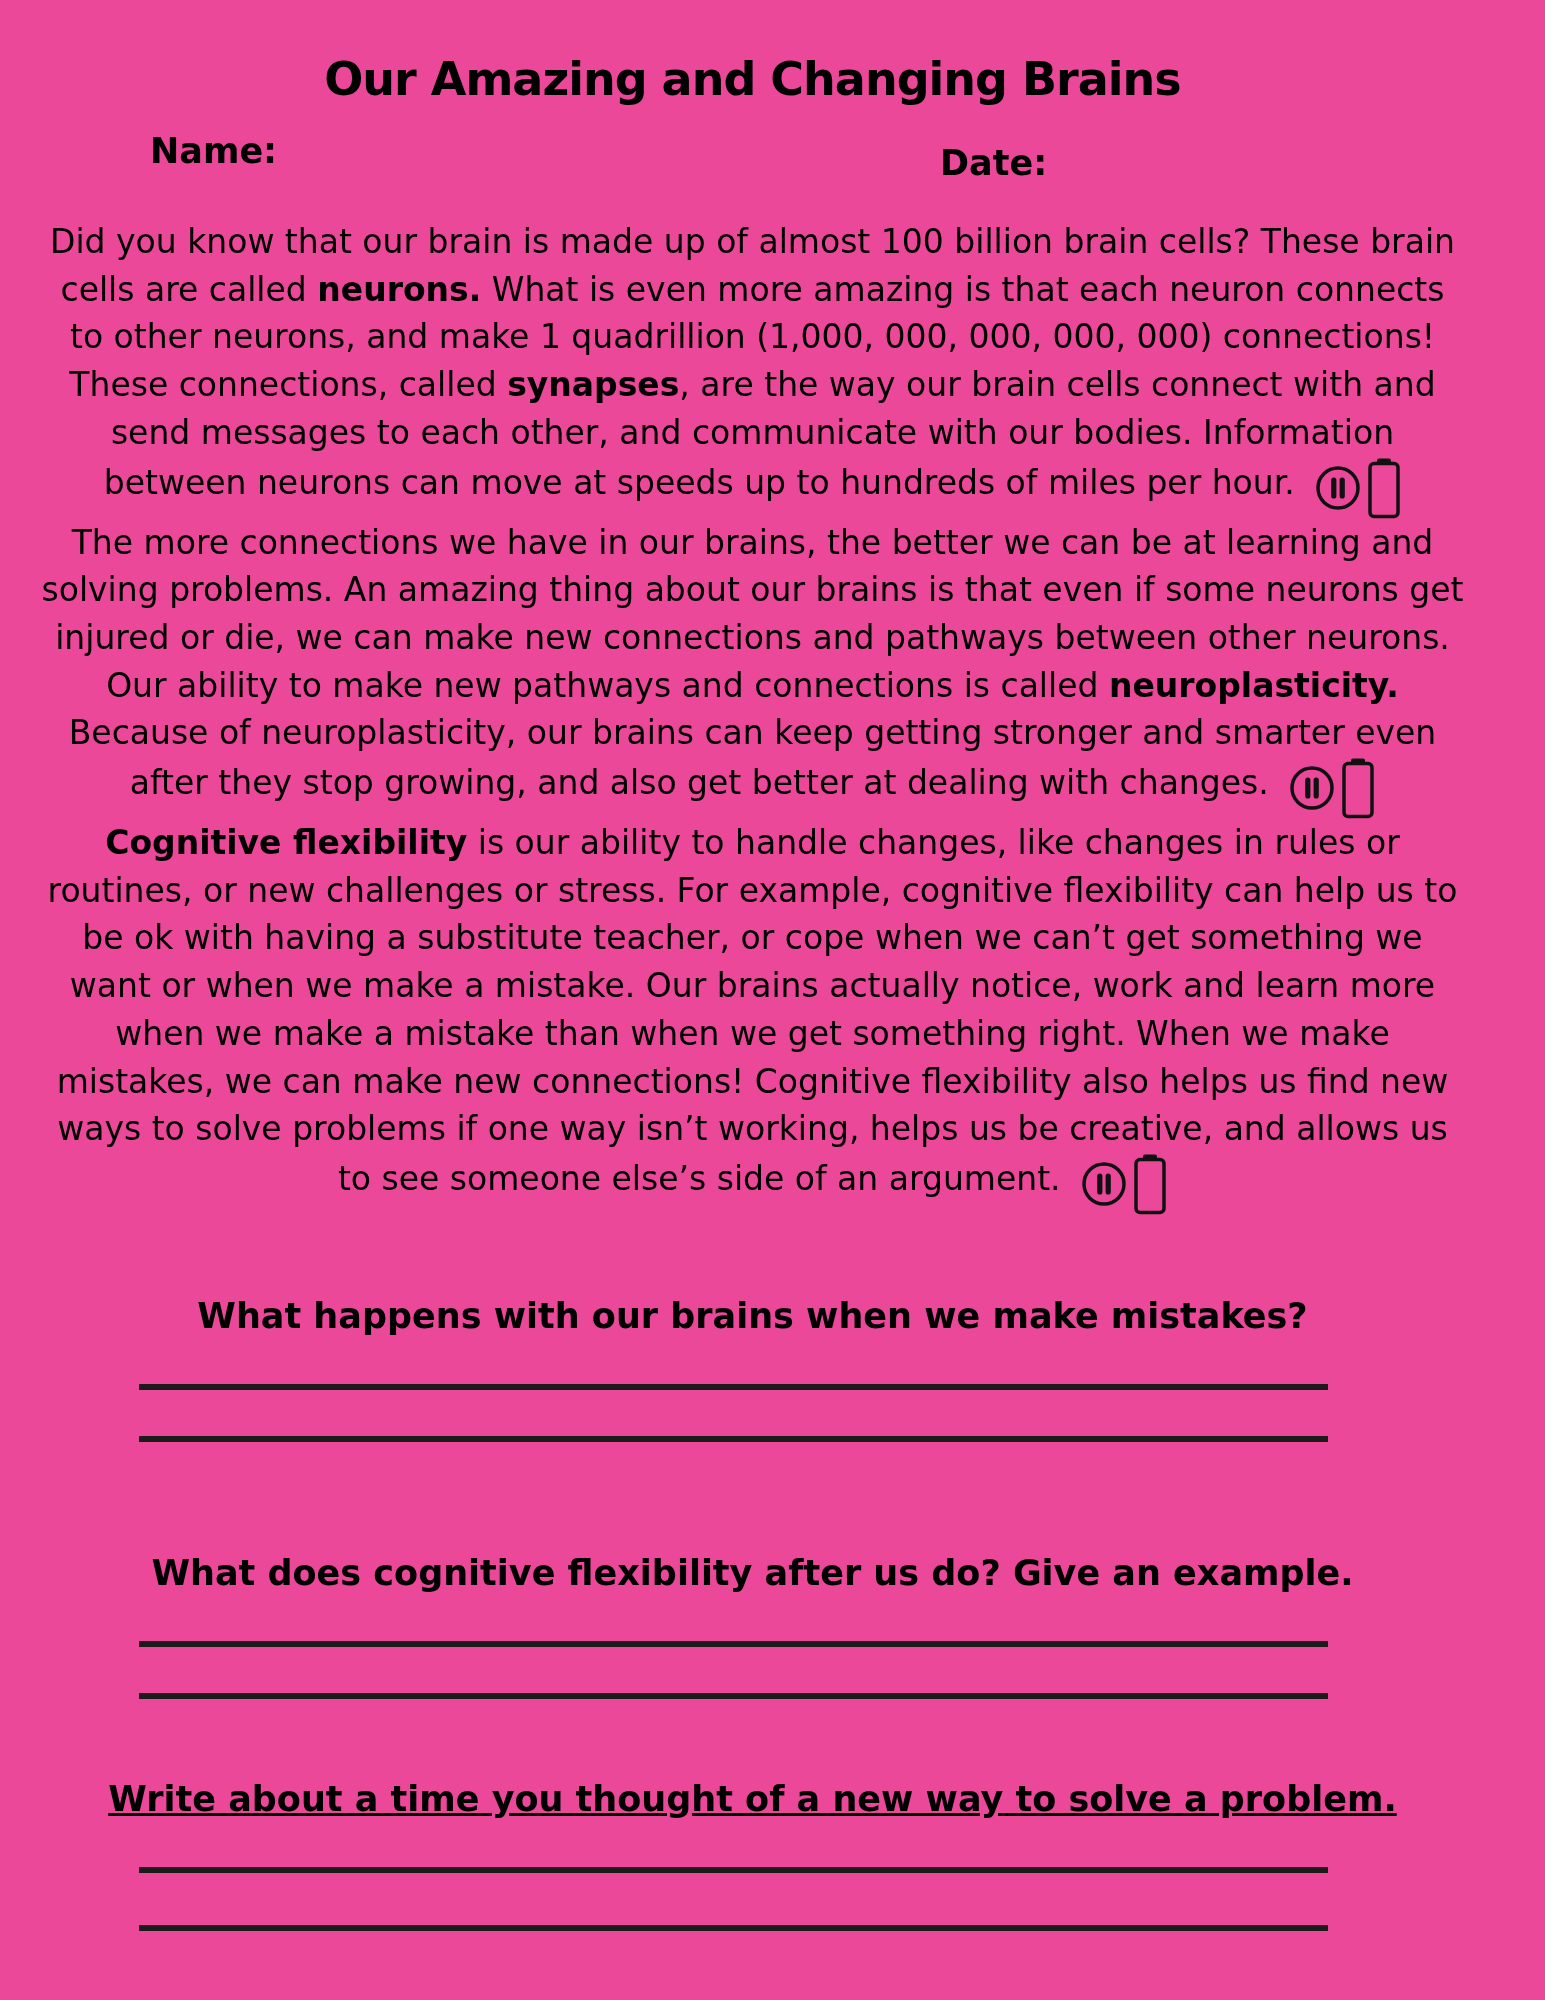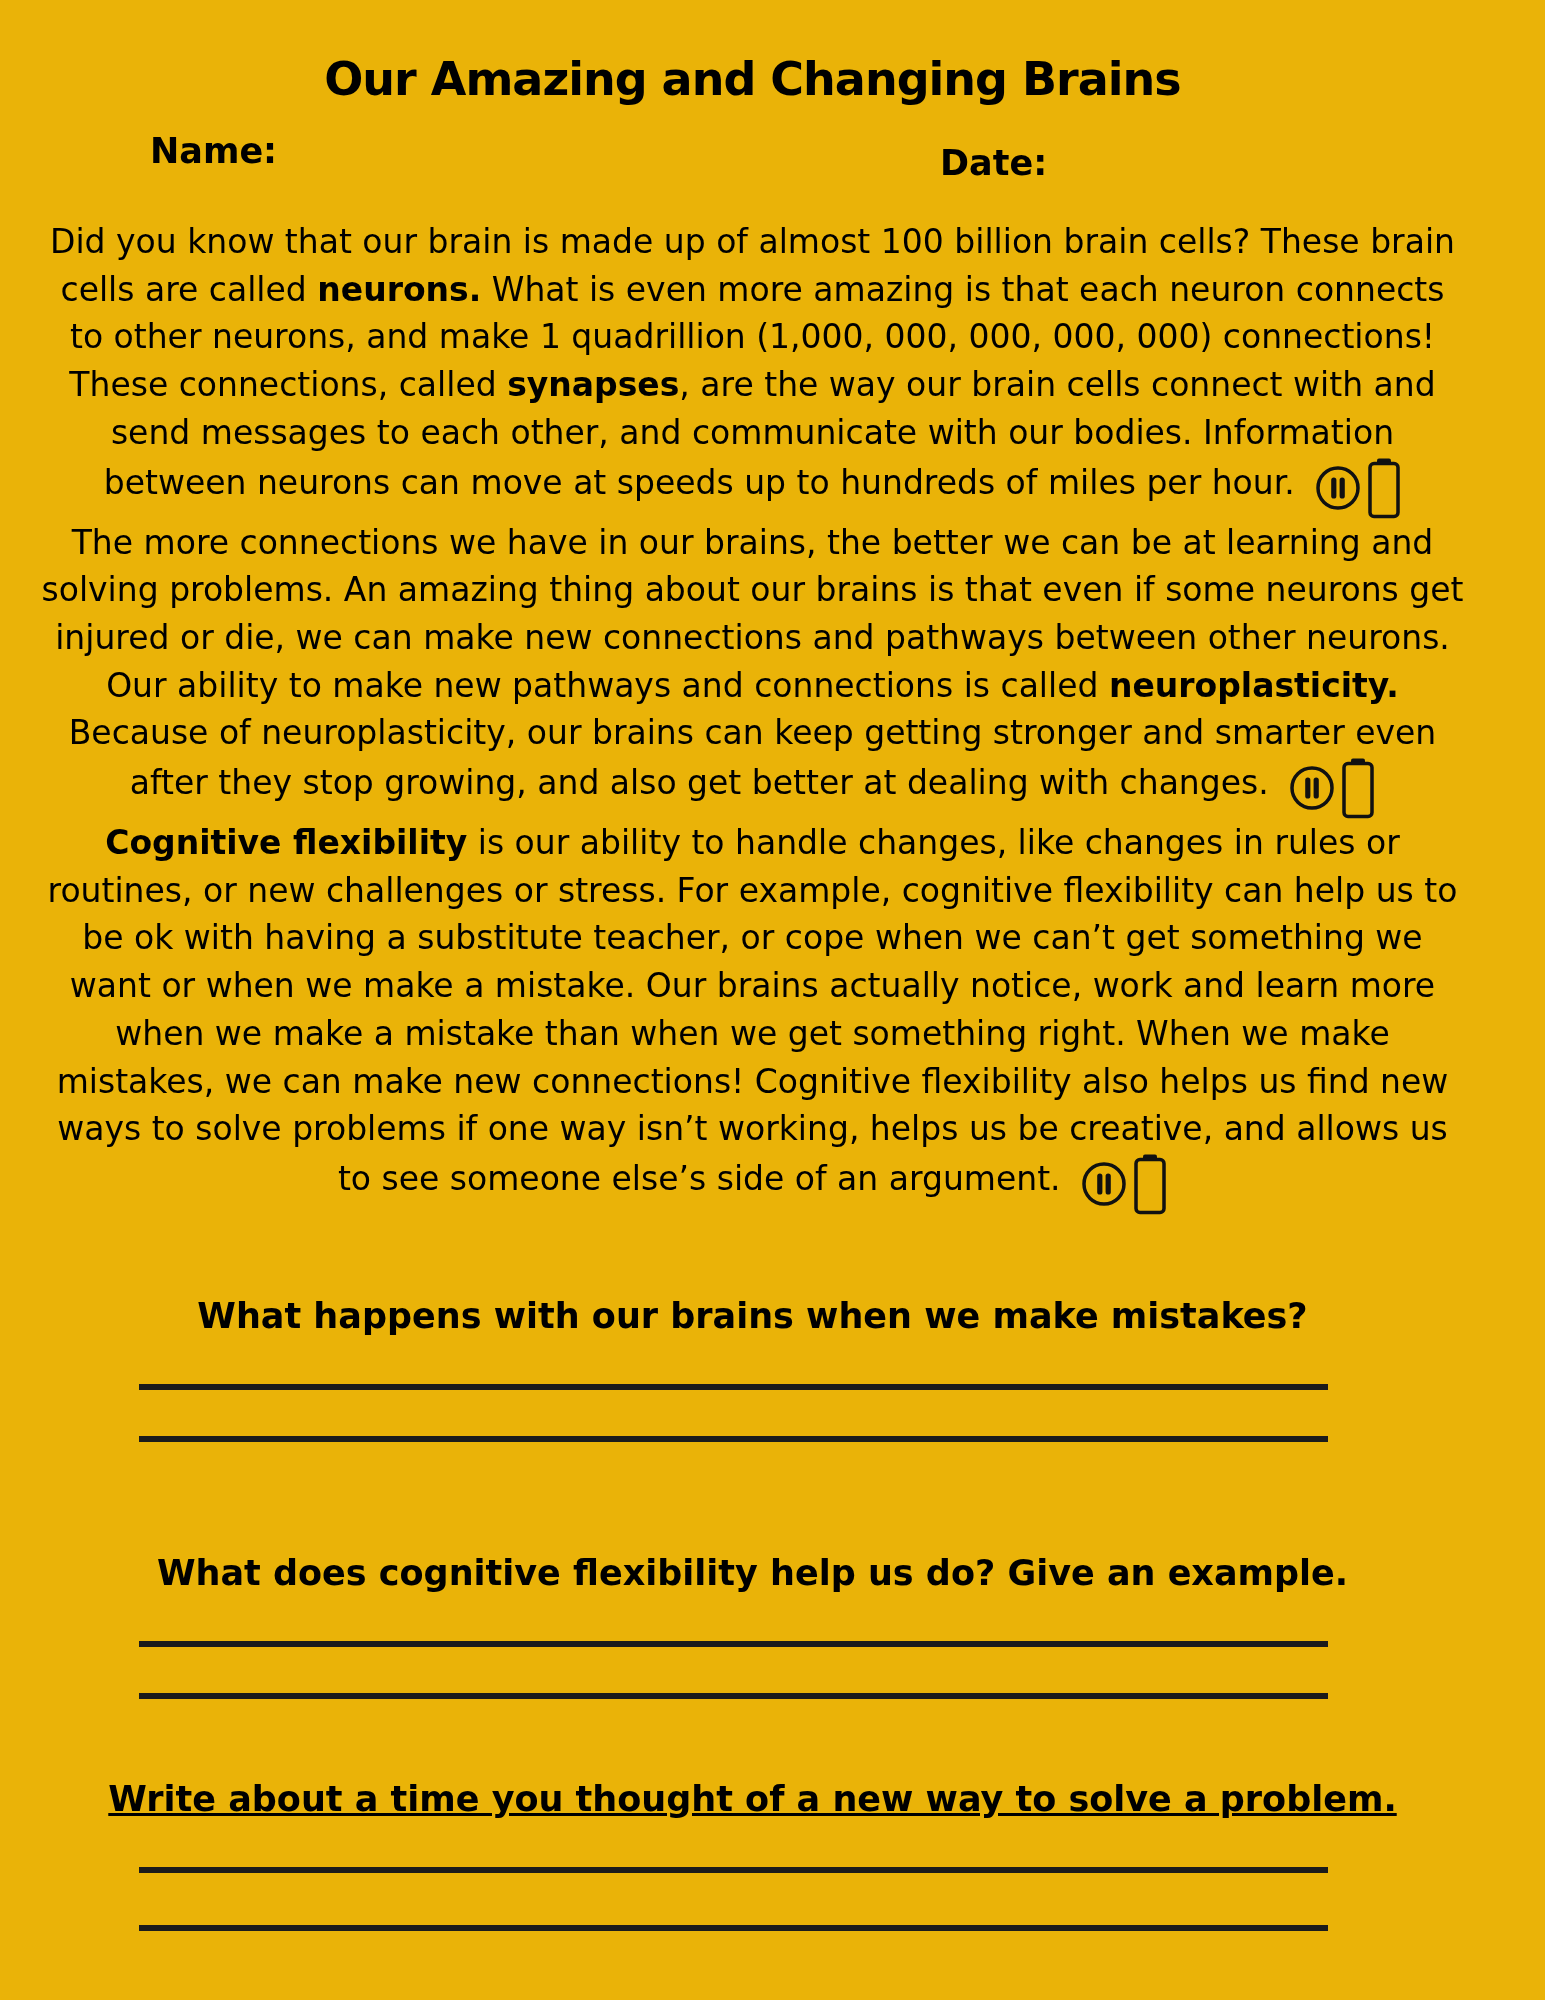--- a/index.html
+++ b/index.html
@@ -1,17 +1,17 @@
 <!DOCTYPE html>
 <html><head>
 <meta charset="utf-8">
 <style>
   html,body{margin:0;padding:0;background:#fff;}
   .sheet{
-    position:relative;width:1545px;height:2000px;background:#eab308;
+    position:relative;width:1545px;height:2000px;background:#ec4899;
     color:#000;font-family:"DejaVu Sans","Liberation Sans",sans-serif;overflow:hidden;
   }
   .page-title{
     position:absolute;top:52px;left:40px;width:1425px;margin:0;
     text-align:center;font-size:46px;font-weight:700;letter-spacing:-1px;
   }
   .name-date{position:absolute;top:131px;left:40px;width:1425px;height:46px;
     font-size:35px;font-weight:700;}
   .name-label{position:absolute;left:110px;top:0;}
   .date-label{position:absolute;left:900px;top:0;margin-top:12px;}
@@ -71,21 +71,21 @@
     </svg></p>
     </div>
 
   <div id="questions">
       <div class="qb q0">
         <h2 class="prompt">What happens with our brains when we make mistakes?</h2>
         <div class="answer-line"></div>
         <div class="answer-line"></div>
       </div>
       <div class="qb q1">
-        <h2 class="prompt">What does cognitive flexibility help us do? Give an example.</h2>
+        <h2 class="prompt">What does cognitive flexibility after us do? Give an example.</h2>
         <div class="answer-line"></div>
         <div class="answer-line"></div>
       </div>
       <div class="qb q2">
         <h2 class="prompt">Write about a time you thought of a new way to solve a problem.</h2>
         <div class="answer-line"></div>
         <div class="answer-line"></div>
       </div>
     </div>
 

